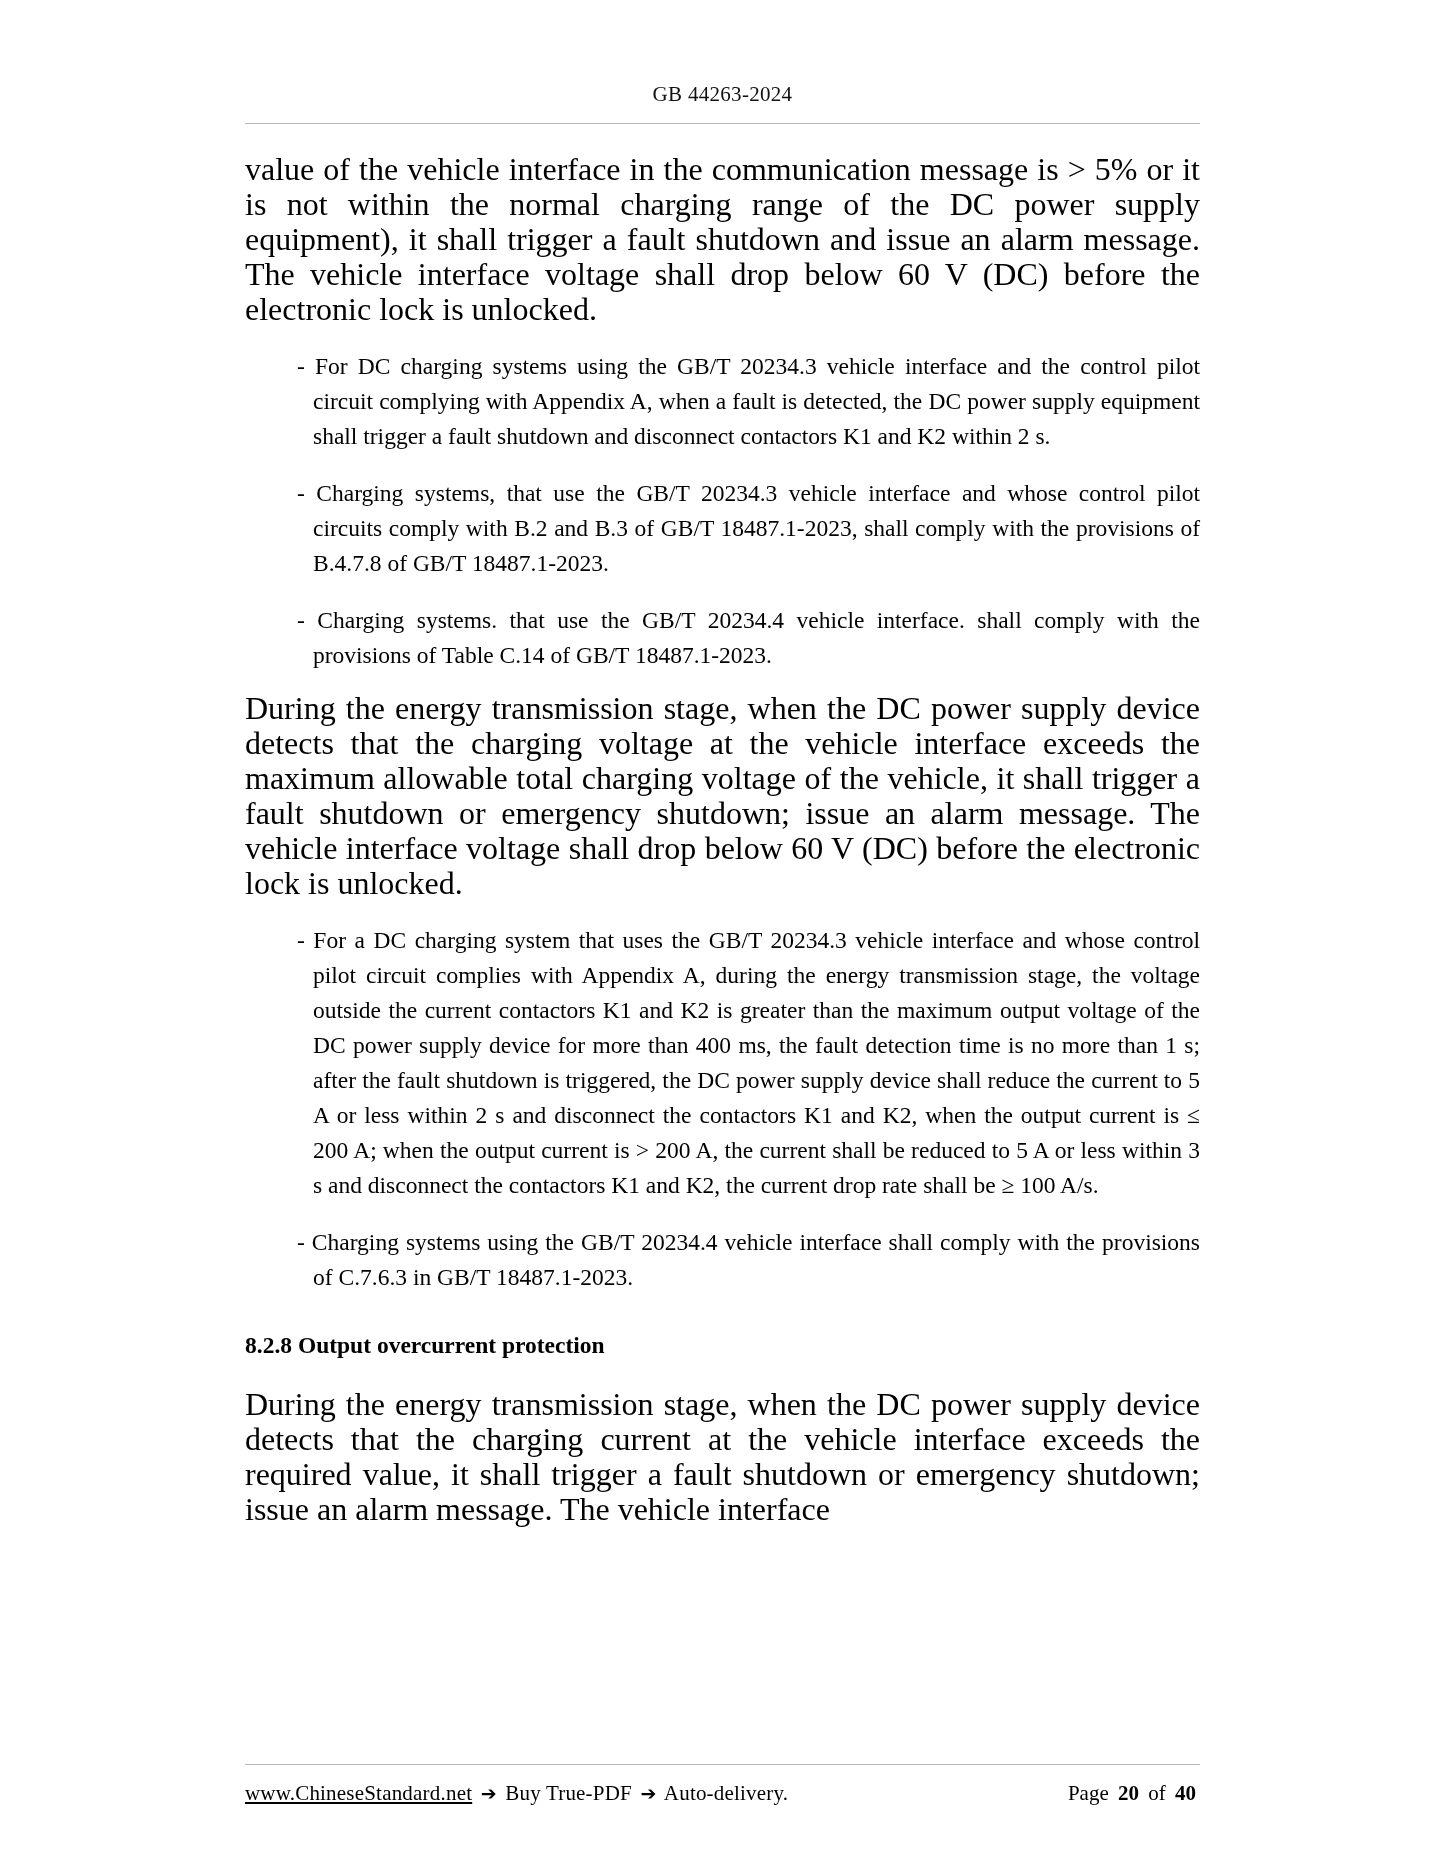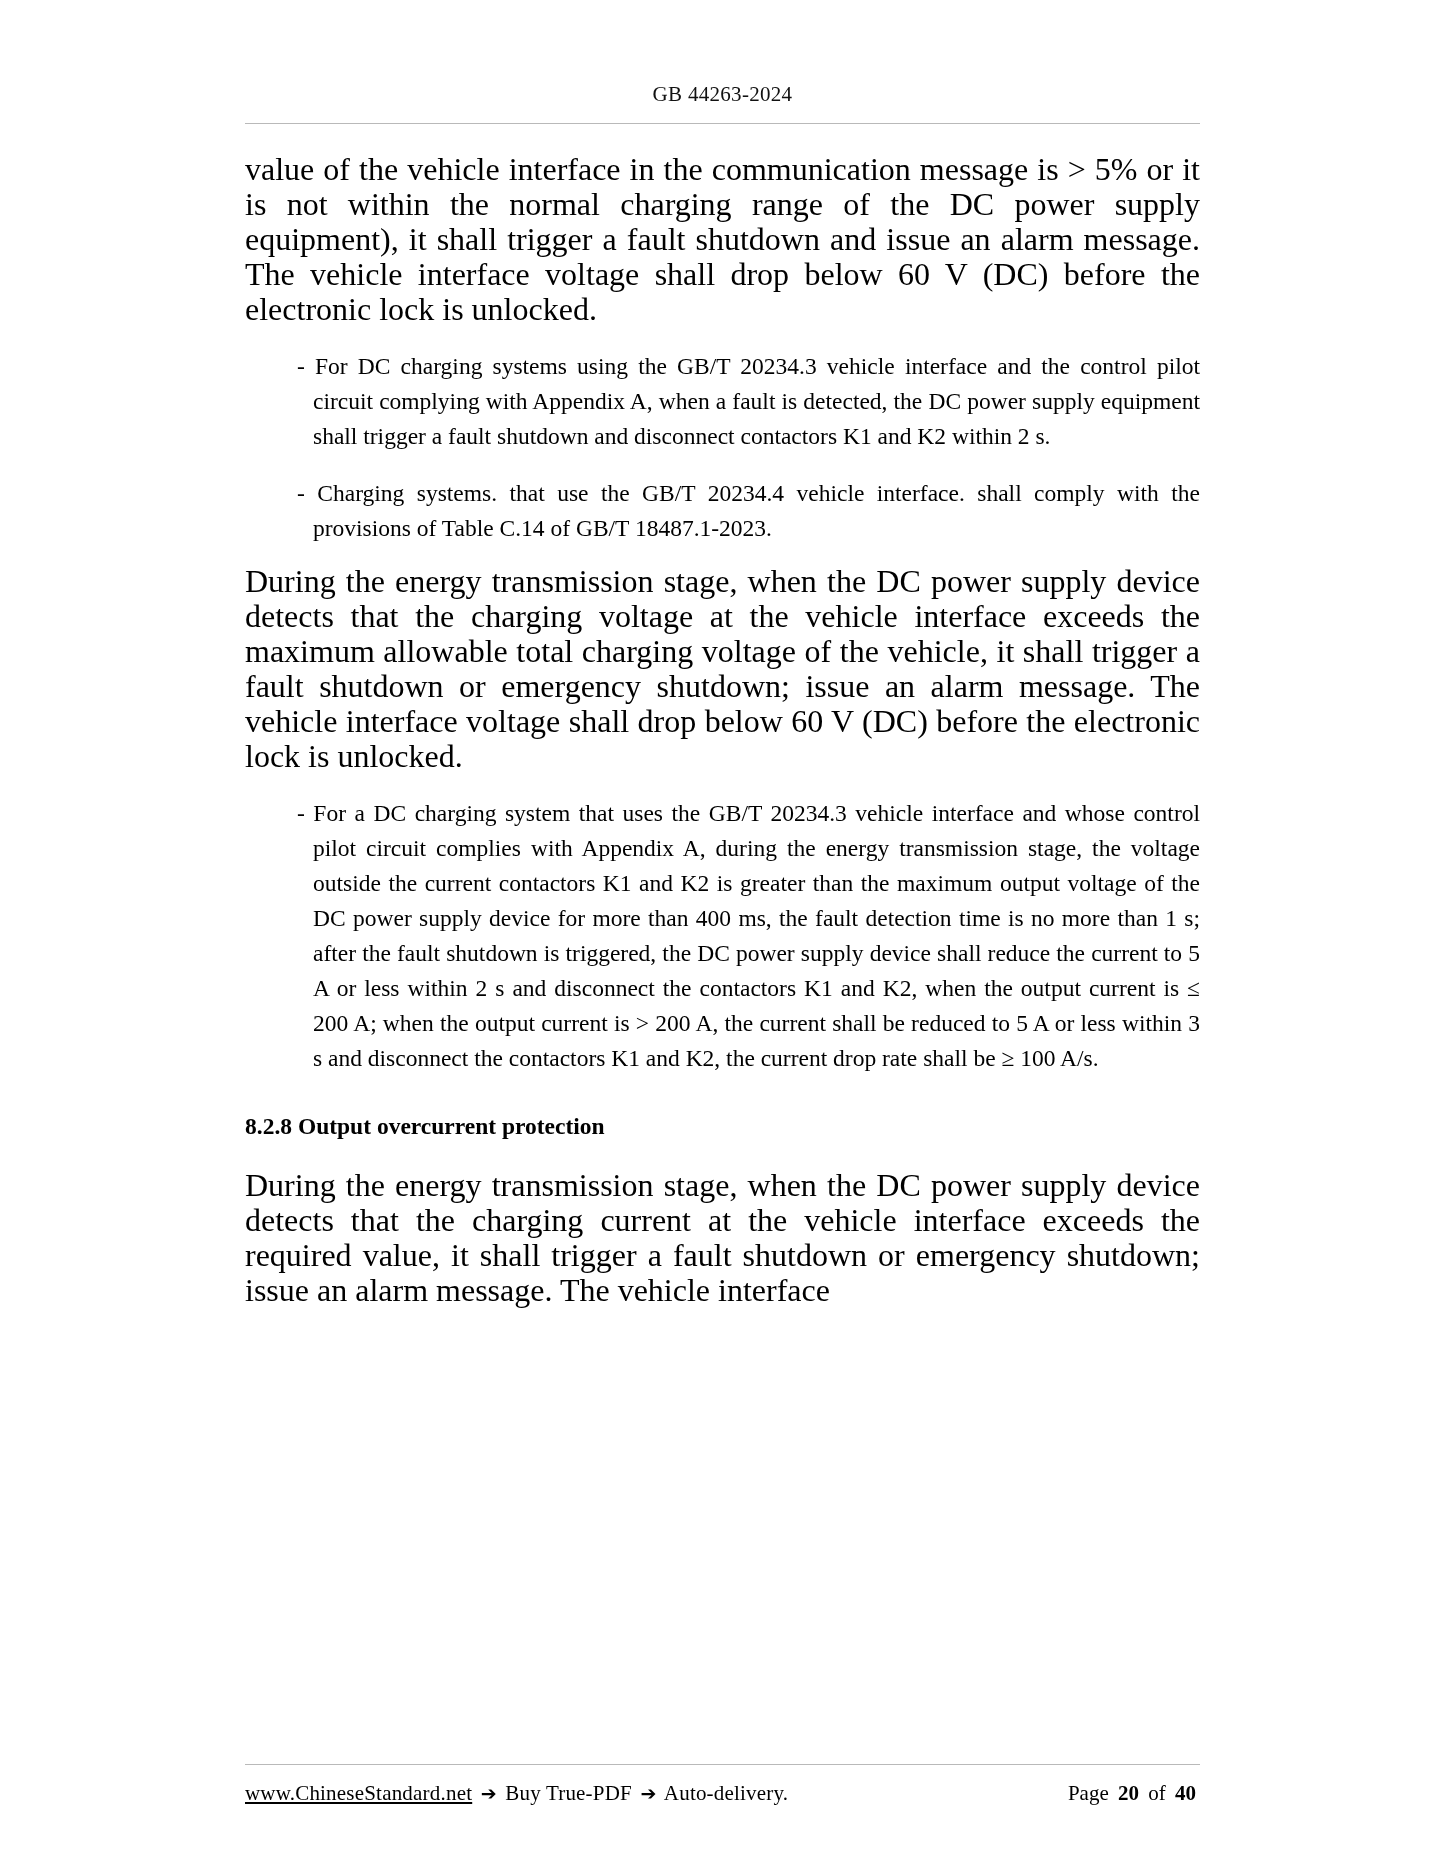--- a/index.html
+++ b/index.html
@@ -111,28 +111,30 @@
     <span>GB 44263-2024</span>
   </div>
   <div class="header-rule"></div>
 
   <div class="content">
 
     <p class="body-text">value of the vehicle interface in the communication message is &gt; 5% or it is not within the normal charging range of the DC power supply equipment), it shall trigger a fault shutdown and issue an alarm message. The vehicle interface voltage shall drop below 60 V (DC) before the electronic lock is unlocked.</p>
 
     <ul class="dash-list">
       <li>- For DC charging systems using the GB/T 20234.3 vehicle interface and the control pilot circuit complying with Appendix A, when a fault is detected, the DC power supply equipment shall trigger a fault shutdown and disconnect contactors K1 and K2 within 2 s.</li>
+      <li>- Charging systems, that use the GB/T 20234.3 vehicle interface and whose control pilot circuits comply with B.2 and B.3 of GB/T 18487.1-2023, shall comply with the provisions of B.4.7.8 of GB/T 18487.1-2023.</li>
       <li>- Charging systems. that use the GB/T 20234.4 vehicle interface. shall comply with the provisions of Table C.14 of GB/T 18487.1-2023.</li>
     </ul>
 
 
     <p class="body-text">During the energy transmission stage, when the DC power supply device detects that the charging voltage at the vehicle interface exceeds the maximum allowable total charging voltage of the vehicle, it shall trigger a fault shutdown or emergency shutdown; issue an alarm message. The vehicle interface voltage shall drop below 60 V (DC) before the electronic lock is unlocked.</p>
 
     <ul class="dash-list">
       <li>- For a DC charging system that uses the GB/T 20234.3 vehicle interface and whose control pilot circuit complies with Appendix A, during the energy transmission stage, the voltage outside the current contactors K1 and K2 is greater than the maximum output voltage of the DC power supply device for more than 400 ms, the fault detection time is no more than 1 s; after the fault shutdown is triggered, the DC power supply device shall reduce the current to 5 A or less within 2 s and disconnect the contactors K1 and K2, when the output current is ≤ 200 A; when the output current is &gt; 200 A, the current shall be reduced to 5 A or less within 3 s and disconnect the contactors K1 and K2, the current drop rate shall be ≥ 100 A/s.</li>
+      <li>- Charging systems using the GB/T 20234.4 vehicle interface shall comply with the provisions of C.7.6.3 in GB/T 18487.1-2023.</li>
     </ul>
 
     <h3 class="section-heading">8.2.8 Output overcurrent protection</h3>
 
     <p class="body-text">During the energy transmission stage, when the DC power supply device detects that the charging current at the vehicle interface exceeds the required value, it shall trigger a fault shutdown or emergency shutdown; issue an alarm message. The vehicle interface</p>
 
   </div>
 
   <div class="footer">
     <div class="footer-rule"></div>

